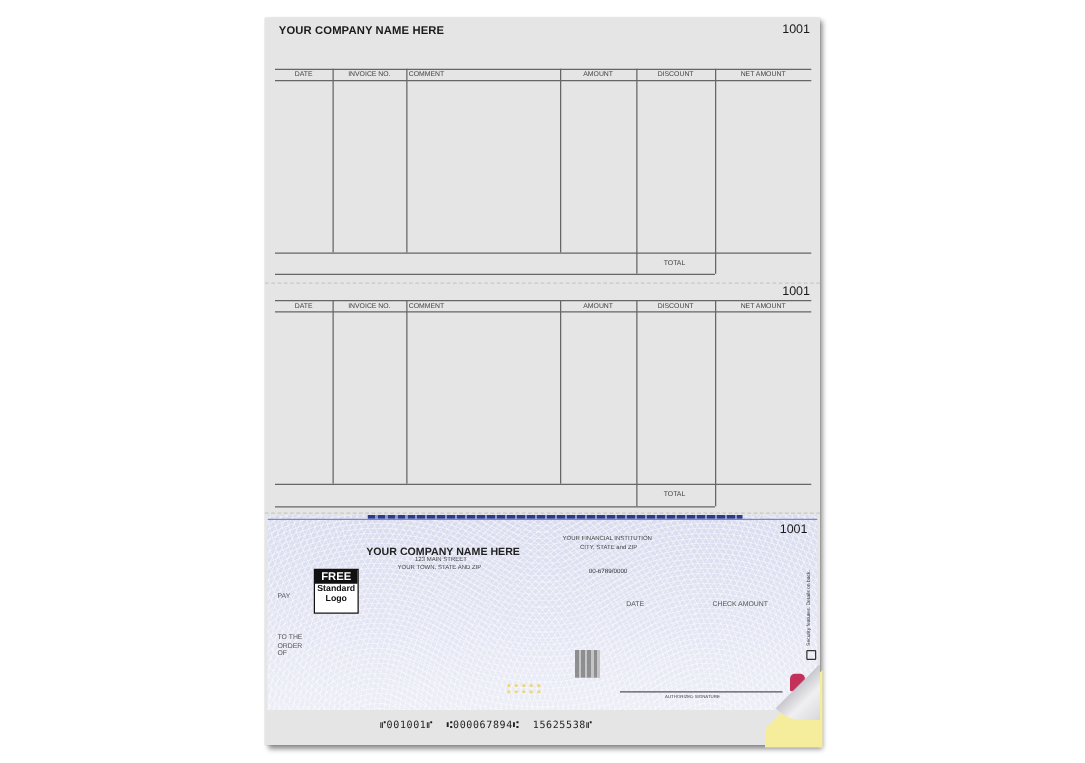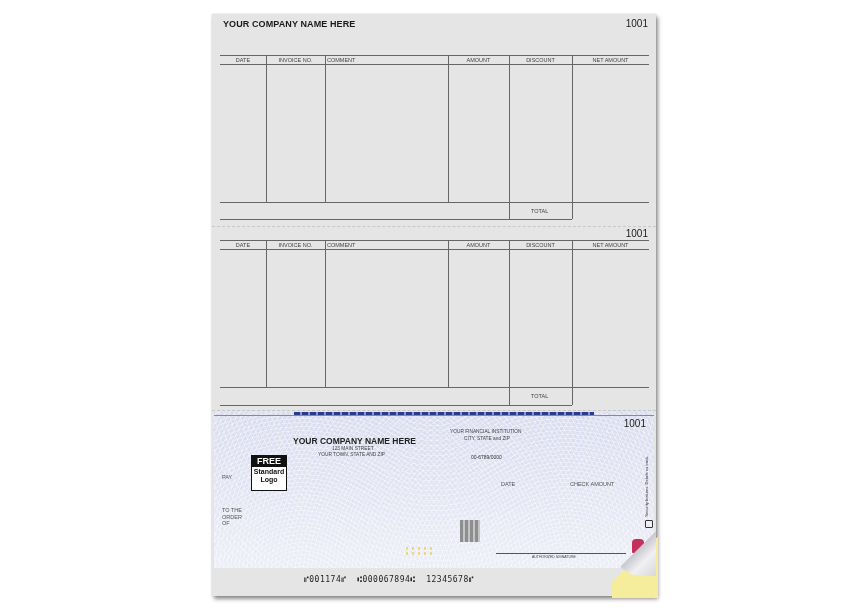--- a/index.html
+++ b/index.html
@@ -141,18 +141,18 @@
     <div class="hologram"></div>
     <div class="dots"></div>
 
     <div class="sig-line"></div>
     <div class="small" style="left:318px;top:143px;font-size:3.5px;">AUTHORIZED SIGNATURE</div>
 
     <div class="sec-vert">Security features. Details on back.</div>
     <div class="lock"></div>
   </div>
 
-  <div class="micr">⑈001174⑈  ⑆000067894⑆  12345678⑈</div>
+  <div class="micr">⑈001001⑈  ⑆000067894⑆  15625538⑈</div>
 
   <div class="curl-yellow"></div>
   <div class="pink-lock"></div>
   <div class="curl-page"></div>
 </div>
 
 </body></html>

